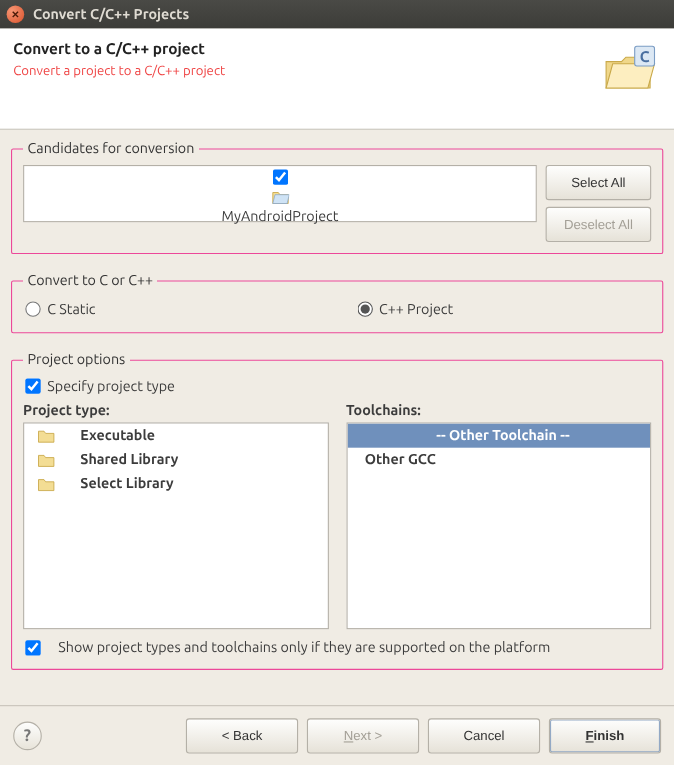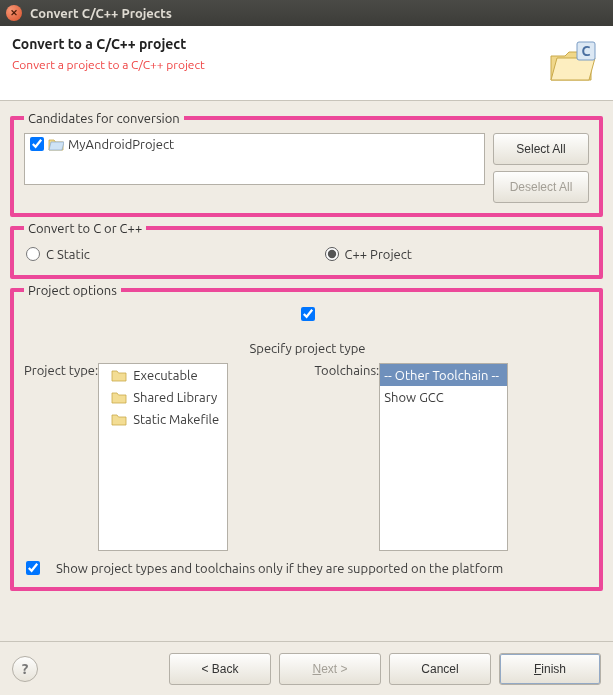--- a/index.html
+++ b/index.html
@@ -24,84 +24,84 @@
   width: 16px; height: 16px;
   border-radius: 50%;
   background: radial-gradient(circle at 30% 30%, #f79674, #d9522c);
   display: flex; align-items: center; justify-content: center;
   color: #4a1a08; font-size: 9px; font-weight: bold;
 }
 .tb-title { color: #dfdbd2; font-size: 13px; font-weight: bold; }
 .header {
   background: #fff;
   border-bottom: 1px solid #c8c4ba;
-  padding: 10px 16px 12px 12px;
+  padding: 10px 16px 28px 12px;
   display: flex;
   justify-content: space-between;
   align-items: flex-start;
   gap: 47px;
 }
 .header-text h1 { font-size: 14px; font-weight: bold; color: #222; margin-bottom: 6px; }
 .header-text p { font-size: 12px; color: #ef4444; }
 .header-icon svg { width: 50px; height: 50px; }
 .content { padding: 10px 10px 6px 10px; }
 fieldset {
-  border: 4px solid #ec4899;
+  border: 1px solid #ec4899;
   border-radius: 2px;
-  margin-bottom: 4px;
+  margin-bottom: 17px;
   padding: 8px 10px 10px 10px;
 }
 legend { font-size: 13px; padding: 0 4px; color: #333; }
 .cand-row { display: flex; gap: 8px; align-items: stretch; }
 .cand-list {
   flex: 1;
   background: #fff;
   border: 1px solid #b4b0a7;
   height: 52px;
   padding: 3px 5px;
 }
-.cand-item { display: flex; align-items: center; gap: 4px; }
+.cand-item { display: flex; align-items: center; gap: 4px; flex-direction: column; }
 .cand-item input[type=checkbox] { width: 14px; height: 14px; }
 .folder-ico { width: 16px; height: 14px; }
 .cand-btns { display: flex; flex-direction: column; gap: 6px; width: 96px; }
 .btn {
   background: linear-gradient(to bottom, #fefefd, #e6e2d8);
   border: 1px solid #b4b0a7;
   border-radius: 3px;
   height: 32px;
   font-size: 12px;
   color: #333;
   cursor: pointer;
   padding: 0 10px;
 }
 .btn:disabled { color: #a39f96; cursor: default; }
 .radio-row { display: flex; gap: 36px; padding: 4px 2px; }
 .radio-opt { display: flex; align-items: center; gap: 6px; font-size: 13px; }
 .radio-opt input { width: 14px; height: 14px; }
 .dot-filled { accent-color: #555; }
-.check-row { display: flex; align-items: center; gap: 20px; padding: 2px 0 8px 2px; flex-direction: column; }
+.check-row { display: flex; align-items: center; gap: 6px; padding: 2px 0 8px 2px; }
 .check-row input { width: 14px; height: 14px; }
 .two-col { display: flex; gap: 16px; }
-.col { flex: 1; display: flex; flex-direction: row; }
+.col { flex: 1; display: flex; flex-direction: column; font-weight: bold; }
 .col-label { font-size: 13px; margin-bottom: 4px; }
 .listbox {
   background: #fff;
   border: 1px solid #b4b0a7;
   height: 188px;
   overflow: hidden;
 }
 .li-item {
-  display: flex; align-items: center; gap: 6px;
+  display: flex; align-items: center; gap: 23px;
   padding: 2px 8px 2px 12px;
   font-size: 13px;
   height: 22px;
 }
 .li-item.sel { background: #6f90bc; color: #fff; }
 .li-item.sel .folder-ico path.fld-top { fill: #f4d27a; }
-.li-tool { padding: 2px 8px 2px 4px; font-size: 13px; height: 22px; display:flex; align-items:center; }
+.li-tool { padding: 2px 8px 2px 16px; font-size: 13px; height: 22px; display:flex; align-items:center; }
 .li-tool.sel { background: #6f90bc; color: #fff; text-align: center; justify-content: center; }
 .plat-check { display: flex; align-items: center; gap: 16px; padding: 10px 2px 2px 2px; }
 .plat-check input { width: 14px; height: 14px; }
 .footer {
   position: absolute;
   bottom: 0; left: 0; right: 0;
   height: 54px;
   border-top: 1px solid #c8c4ba;
   display: flex;
   align-items: center;
@@ -110,21 +110,21 @@
 }
 .help-btn {
   width: 26px; height: 26px; border-radius: 50%;
   border: 1px solid #b4b0a7;
   background: linear-gradient(to bottom,#fdfdfc,#e8e4da);
   color: #777; font-size: 15px; font-weight: bold;
   display:flex;align-items:center;justify-content:center;
 }
 .footer-spacer { flex: 1; }
 .footer .btn { width: 102px; }
-.btn.default { box-shadow: 0 0 0 1px #93a9c5 inset; }
+.btn.default { box-shadow: 0 0 0 1px #93a9c5 inset; font-weight: bold; }
 .underline { text-decoration: underline; }
 </style>
 </head>
 <body>
 
 <div class="titlebar">
   <div class="tb-close">✕</div>
   <div class="tb-title">Convert C/C++ Projects</div>
 </div>
 
@@ -200,32 +200,32 @@
           <div class="li-item">
             <svg class="folder-ico" viewBox="0 0 16 14">
                 <path class="fld-top" d="M1 3h5l1.5 2H15v8H1z" fill="#f3dd94" stroke="#c9a94a" stroke-width="0.8"></path>
               </svg>
             <span>Shared Library</span>
           </div>
           <div class="li-item">
             <svg class="folder-ico" viewBox="0 0 16 14">
                 <path class="fld-top" d="M1 3h5l1.5 2H15v8H1z" fill="#f3dd94" stroke="#c9a94a" stroke-width="0.8"></path>
               </svg>
-            <span>Static Makefile</span>
+            <span>Select Library</span>
           </div>
         </div>
       </div>
       <div class="col">
         <div class="col-label">Toolchains:</div>
         <div class="listbox">
           <div class="li-tool sel">
             <span>-- Other Toolchain --</span>
           </div>
           <div class="li-tool">
-            <span>Show GCC</span>
+            <span>Other GCC</span>
           </div>
         </div>
       </div>
     </div>
 
     <label class="plat-check">
       <input type="checkbox" checked="" style="">
       <span>Show project types and toolchains only if they are supported on the platform</span>
     </label>
   </fieldset>

